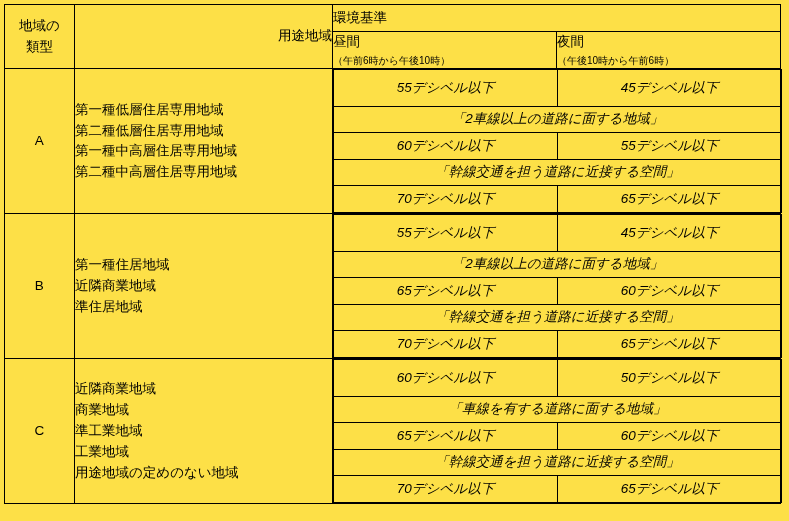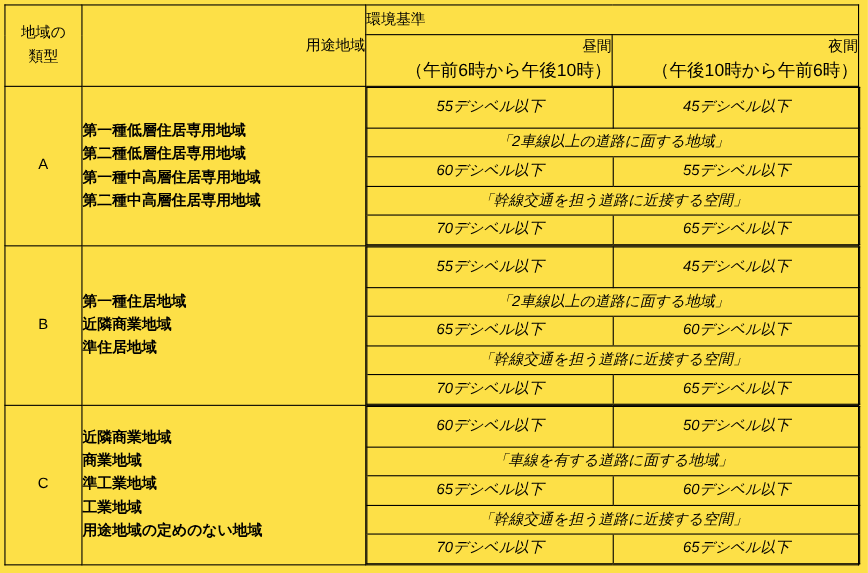--- a/index.html
+++ b/index.html
@@ -48,39 +48,39 @@
   .hdr-type {
     text-align: center;
     font-size: 13.5px;
     line-height: 1.45;
   }
   .hdr-area {
     text-align: right;
     font-size: 13.5px;
   }
   .hdr-time {
-    text-align: right;
+    text-align: left;
     font-size: 13.5px;
     line-height: 1.5;
     padding: 3px 2px 5px 2px;
   }
   .hdr-time .t-main { display: block; }
-  .hdr-time .t-sub { display: block; font-size: 16px; }
+  .hdr-time .t-sub { display: block; font-size: 10px; }
 
   .type-letter {
     text-align: center;
     font-size: 14px;
     letter-spacing: 0.5px;
   }
   .area-list {
     padding: 6px 8px 6px 12px;
     font-size: 13.5px;
     line-height: 1.62;
   }
-  .area-list div { white-space: nowrap; font-weight: bold; }
+  .area-list div { white-space: nowrap; }
 
   
   .vals {
     width: 100%;
     border-collapse: collapse;
     table-layout: fixed;
   }
   .vals td {
     border: 0;
     text-align: center;

